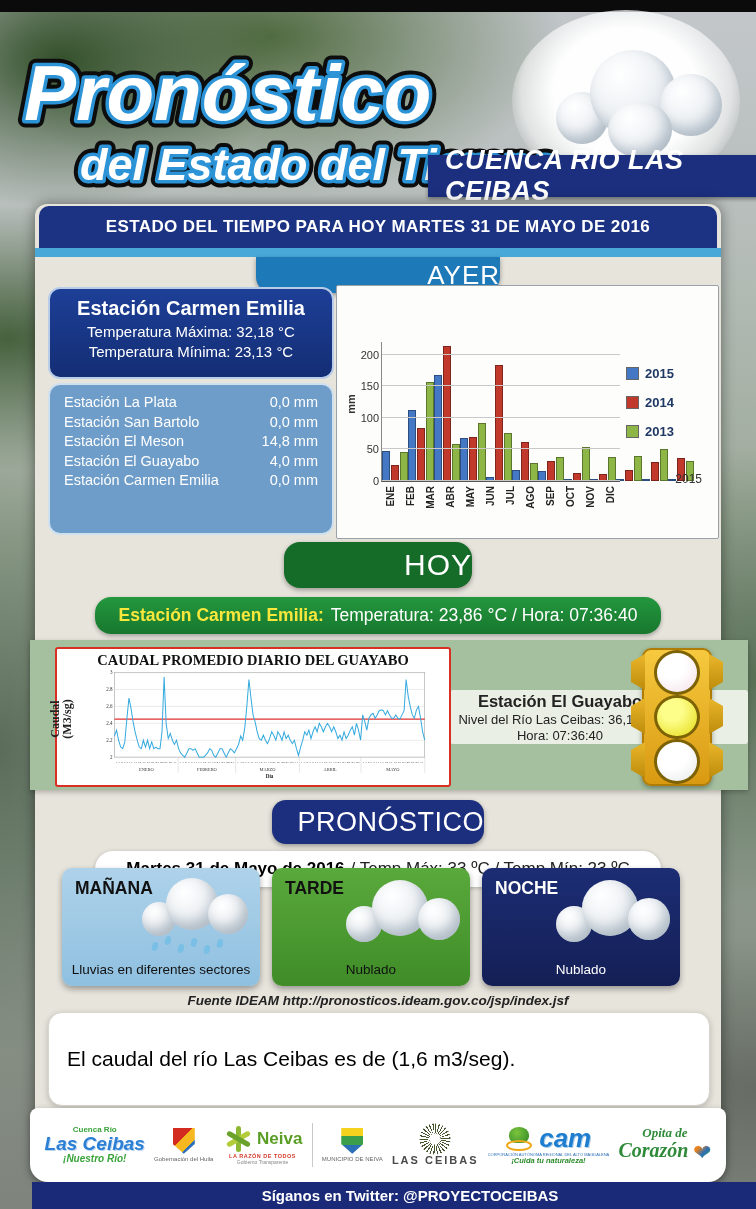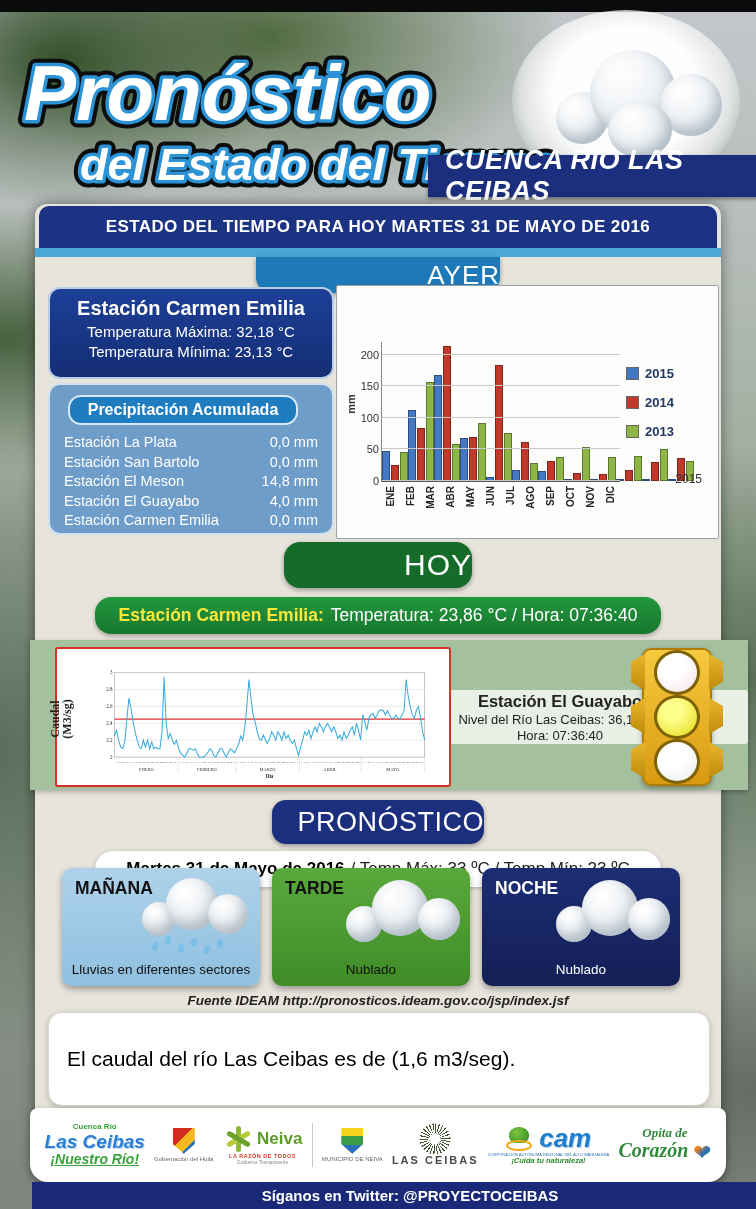--- a/index.html
+++ b/index.html
@@ -118,21 +118,21 @@
   
   .note-box{left:48px;top:1012px;width:660px;height:92px;background:#fff;border-radius:14px;border:1px solid #d8d5cd;
     box-shadow:0 2px 6px rgba(0,0,0,.2);display:flex;align-items:center;}
   .note-text{margin-left:18px;font-size:21px;color:#000;}
   
   .footer-band{left:30px;top:1108px;width:696px;height:74px;background:#fff;border-radius:8px 8px 18px 18px;
     display:flex;align-items:center;justify-content:space-around;padding:0 10px;box-sizing:border-box;box-shadow:0 2px 6px rgba(0,0,0,.3);}
   .logo{text-align:center;line-height:1.05;}
   .lg-ceibas-name{font-style:italic;font-weight:bold;font-size:19px;color:#2b7fd4;text-shadow:1px 1px 0 #bcd6ee;}
   .lg-ceibas-top{font-size:8px;color:#3aa33a;font-weight:bold;}
-  .lg-ceibas-tag{font-style:italic;font-size:14px;color:#3aa33a;font-weight:bold;text-decoration:underline;}
+  .lg-ceibas-tag{font-style:italic;font-size:10px;color:#3aa33a;font-weight:bold;}
   .shield{width:22px;height:26px;margin:0 auto;clip-path:polygon(0 0,100% 0,100% 62%,50% 100%,0 62%);}
   .shield-huila{background:linear-gradient(135deg,#d42b20 0 40%,#f5b built 0,#f5b81e 40% 70%,#2b6fb8 70%);}
   .lg-cap{font-size:6px;color:#666;margin-top:2px;}
   .nv-star{position:relative;width:30px;height:30px;display:inline-block;vertical-align:middle;}
   .nv-star span{position:absolute;left:13px;top:2px;width:5px;height:26px;border-radius:3px;background:#8cb832;}
   .nv-name{font-weight:bold;font-size:17px;color:#5a9e26;vertical-align:middle;}
   .nv-tag{font-size:5.5px;color:#d43a2a;font-weight:bold;letter-spacing:.5px;}
   .nv-tag2{font-size:5px;color:#888;}
   .vdiv{width:1px;height:44px;background:#c9c9c9;}
   .shield-neiva{background:linear-gradient(180deg,#f5d21e 0 30%,#3a9e4a 30% 65%,#2b6fb8 65%);}
@@ -196,23 +196,20 @@
       <span>Temperatura  Máxima:</span>
       <span>32,18 °C</span>
     </div>
     <div class="sc-row">
       <span>Temperatura  Mínima:</span>
       <span>23,13 °C</span>
     </div>
   </div>
 
   <div class="abs precip-card">
-    <div class="precip-pill">
-      <span>Precipitación  Acumulada</span>
-    </div>
     <div class="precip-rows">
       <div class="precip-row">
         <span>Estación  La Plata</span>
         <span>0,0 mm</span>
       </div>
       <div class="precip-row">
         <span>Estación San Bartolo</span>
         <span>0,0 mm</span>
       </div>
       <div class="precip-row">
@@ -368,20 +365,21 @@
   </div>
   <div class="abs hoy-pill">
     <span class="st">Estación Carmen Emilia:</span>
     <span>Temperatura:  23,86 °C  / Hora: 07:36:40</span>
   </div>
 </div>
 
 <div class="abs sage-band"></div>
 <div class="abs info-strip"></div>
 <div class="abs caudal-box">
+  <div class="cb-title">CAUDAL PROMEDIO DIARIO DEL GUAYABO</div>
   <div class="cb-ylab">
     <div>Caudal</div>
     <div>(M3/sg)</div>
   </div>
   <svg id="caudal-svg" style="position:absolute;left:30px;top:20px;" width="356" height="112" viewBox="0 0 360 122">
       <rect x="16" y="4" width="338" height="92" fill="none" stroke="#999" stroke-width="0.6"></rect>
       <line x1="16" x2="354" y1="96" y2="96" stroke="#d2d2d2" stroke-width="0.5"></line>
       <text x="14" y="97.8" text-anchor="end" font-size="5.5" font-family="Liberation Serif, serif" fill="#333">2</text>
       <line x1="16" x2="354" y1="77.59999999999998" y2="77.59999999999998" stroke="#d2d2d2" stroke-width="0.5"></line>
       <text x="14" y="79.39999999999998" text-anchor="end" font-size="5.5" font-family="Liberation Serif, serif" fill="#333">2.2</text>

